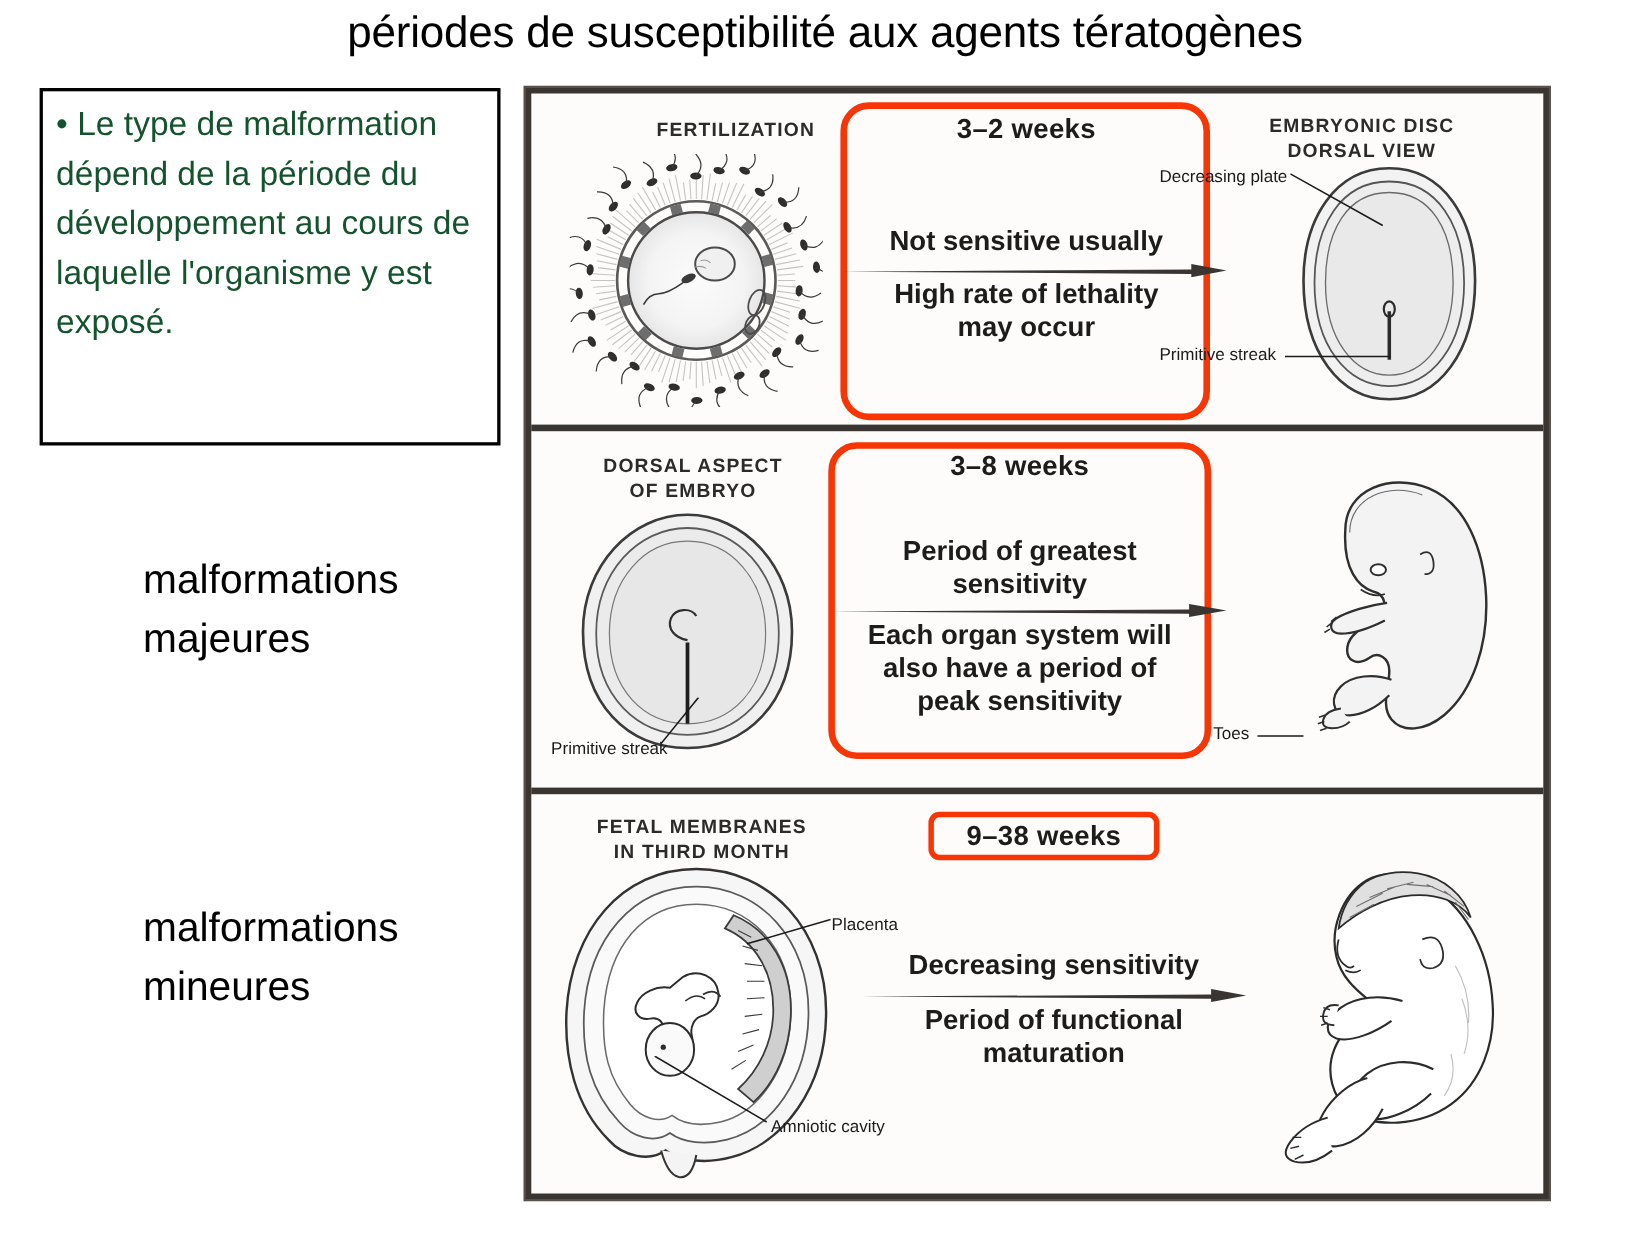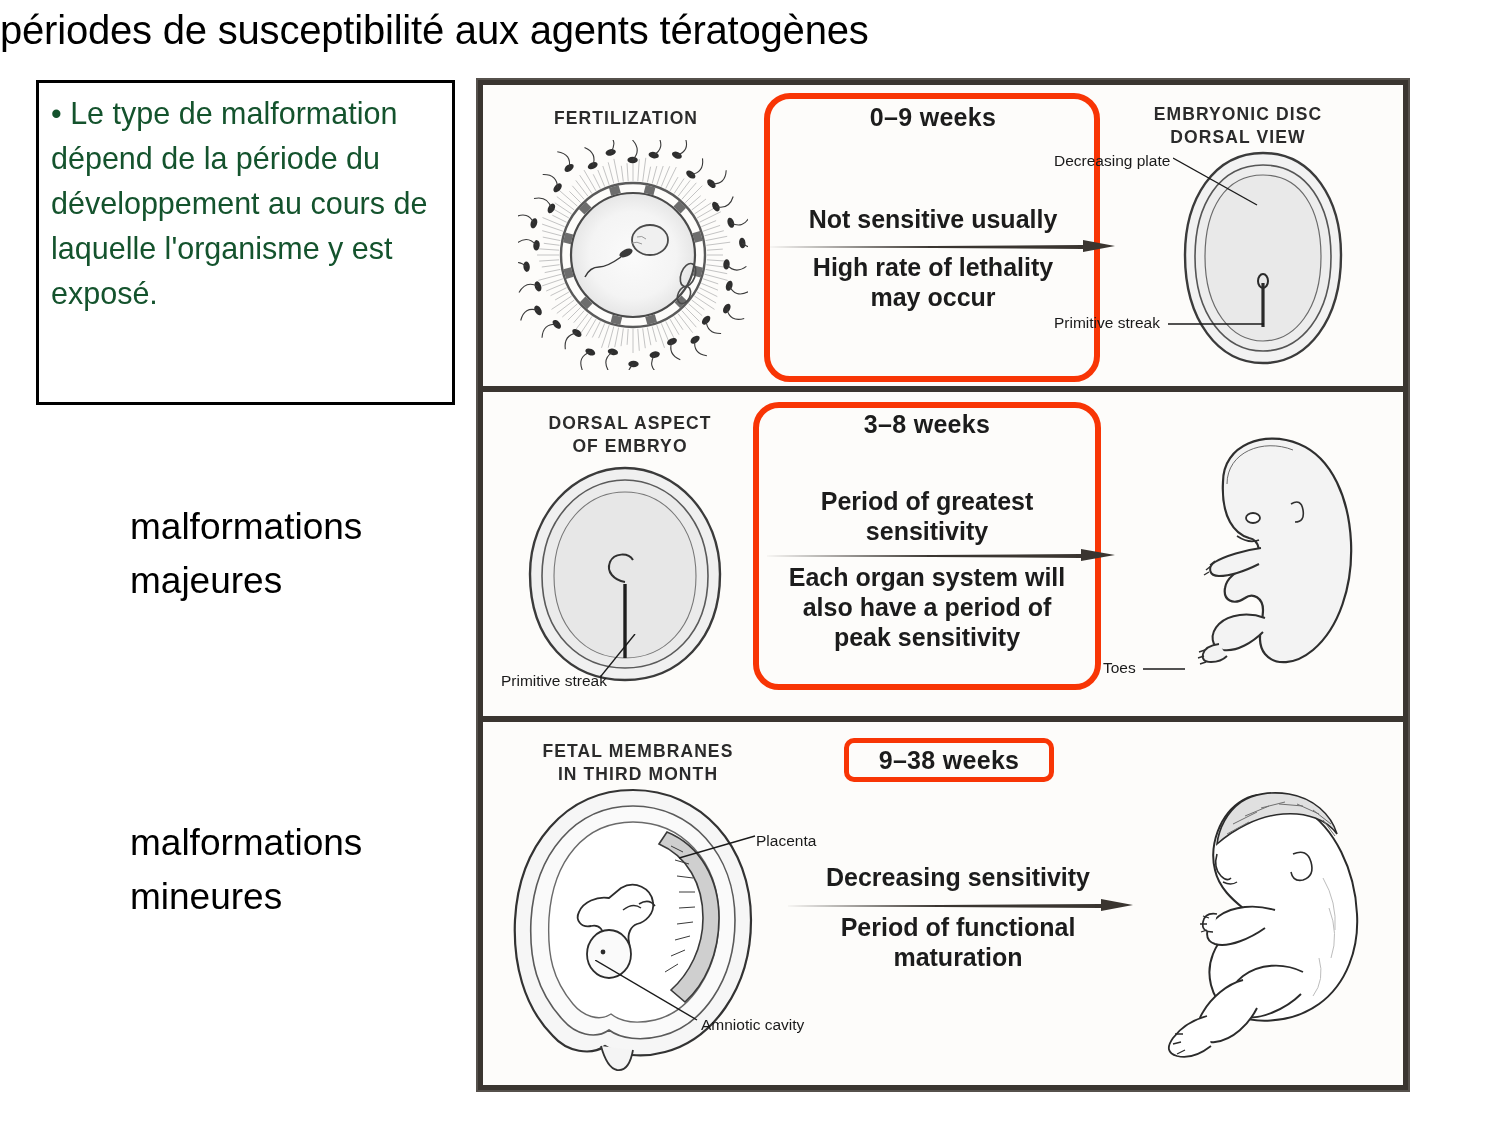--- a/index.html
+++ b/index.html
@@ -14,20 +14,21 @@
     font-family: "Liberation Sans", sans-serif;
     overflow: hidden;
   }
 
   
   #slide-title {
     position: absolute;
     left: 0;
     top: 8px;
     width: 1500px;
+    text-align: center;
     font-size: 40px;
     color: #000000;
     letter-spacing: -0.2px;
     white-space: nowrap;
   }
 
   
   #bullet-box {
     position: absolute;
     left: 36px;
@@ -150,21 +151,21 @@
   <div id="bullet-text">• Le type de malformation dépend de la période du développement au cours de laquelle l'organisme y est exposé.</div>
 </div>
 
 <div class="left-caption" id="caption-majeures">malformations majeures</div>
 <div class="left-caption" id="caption-mineures">malformations mineures</div>
 
 <div id="figure-frame">
 
   <div class="panel" id="panel-1">
 
-    <div class="panel-heading" style="left:28px; top:22px; width:230px;">FERTILIZATION</div>
+    <div class="panel-heading" style="left:28px; top:22px; width:230px;text-align:right;">FERTILIZATION</div>
 
     <svg class="illus" style="position:absolute; left:35px; top:55px;" width="230" height="230" viewBox="0 0 230 230">
       <defs>
         <radialGradient id="ovGrad" cx="50%" cy="50%" r="50%">
           <stop offset="0%" stop-color="#fbfbfb"></stop>
             <stop offset="70%" stop-color="#f4f4f4"></stop>
             <stop offset="100%" stop-color="#e6e6e6"></stop>
         </radialGradient>
       </defs>
 
@@ -357,21 +358,21 @@
           <ellipse cx="212.8" cy="82.7" rx="5.2" ry="3.2" fill="#2e2e2e" transform="rotate(431.7 212.8 82.7)"></ellipse>
           <path d="M212.8 82.7 Q225.1 89.4 231.8 76.4" fill="none" stroke="#3a3a3a" stroke-width="1.1"></path>
           <ellipse cx="224.3" cy="103.0" rx="5.2" ry="3.2" fill="#2e2e2e" transform="rotate(443.7 224.3 103.0)"></ellipse>
           <path d="M224.3 103.0 Q235.0 112.7 244.2 100.8" fill="none" stroke="#3a3a3a" stroke-width="1.1"></path>
         </g>
     </svg>
 
     <div class="redbox" style="left:281px; top:8px; width:336px; height:289px;"></div>
 
     <div class="arrow-block" style="left:290px; top:18px; width:320px;">
-      <div class="weeks-label">0–9 weeks</div>
+      <div class="weeks-label">3–2 weeks</div>
       <div class="arrow-top" style="margin-top:72px;">Not sensitive usually</div>
     </div>
     <svg style="position:absolute; left:282px; top:153px;" width="350" height="16" viewBox="0 0 350 16">
       <path d="M0 9 L318 7 L318 2 L350 8 L318 14 L318 11 Z" fill="#3a3530"></path>
     </svg>
     <div class="arrow-bottom" style="position:absolute; left:290px; top:167px; width:320px;">High rate of lethality
 may occur</div>
 
     <div class="panel-heading" style="left:630px; top:18px; width:250px;">EMBRYONIC DISC
 DORSAL VIEW</div>

